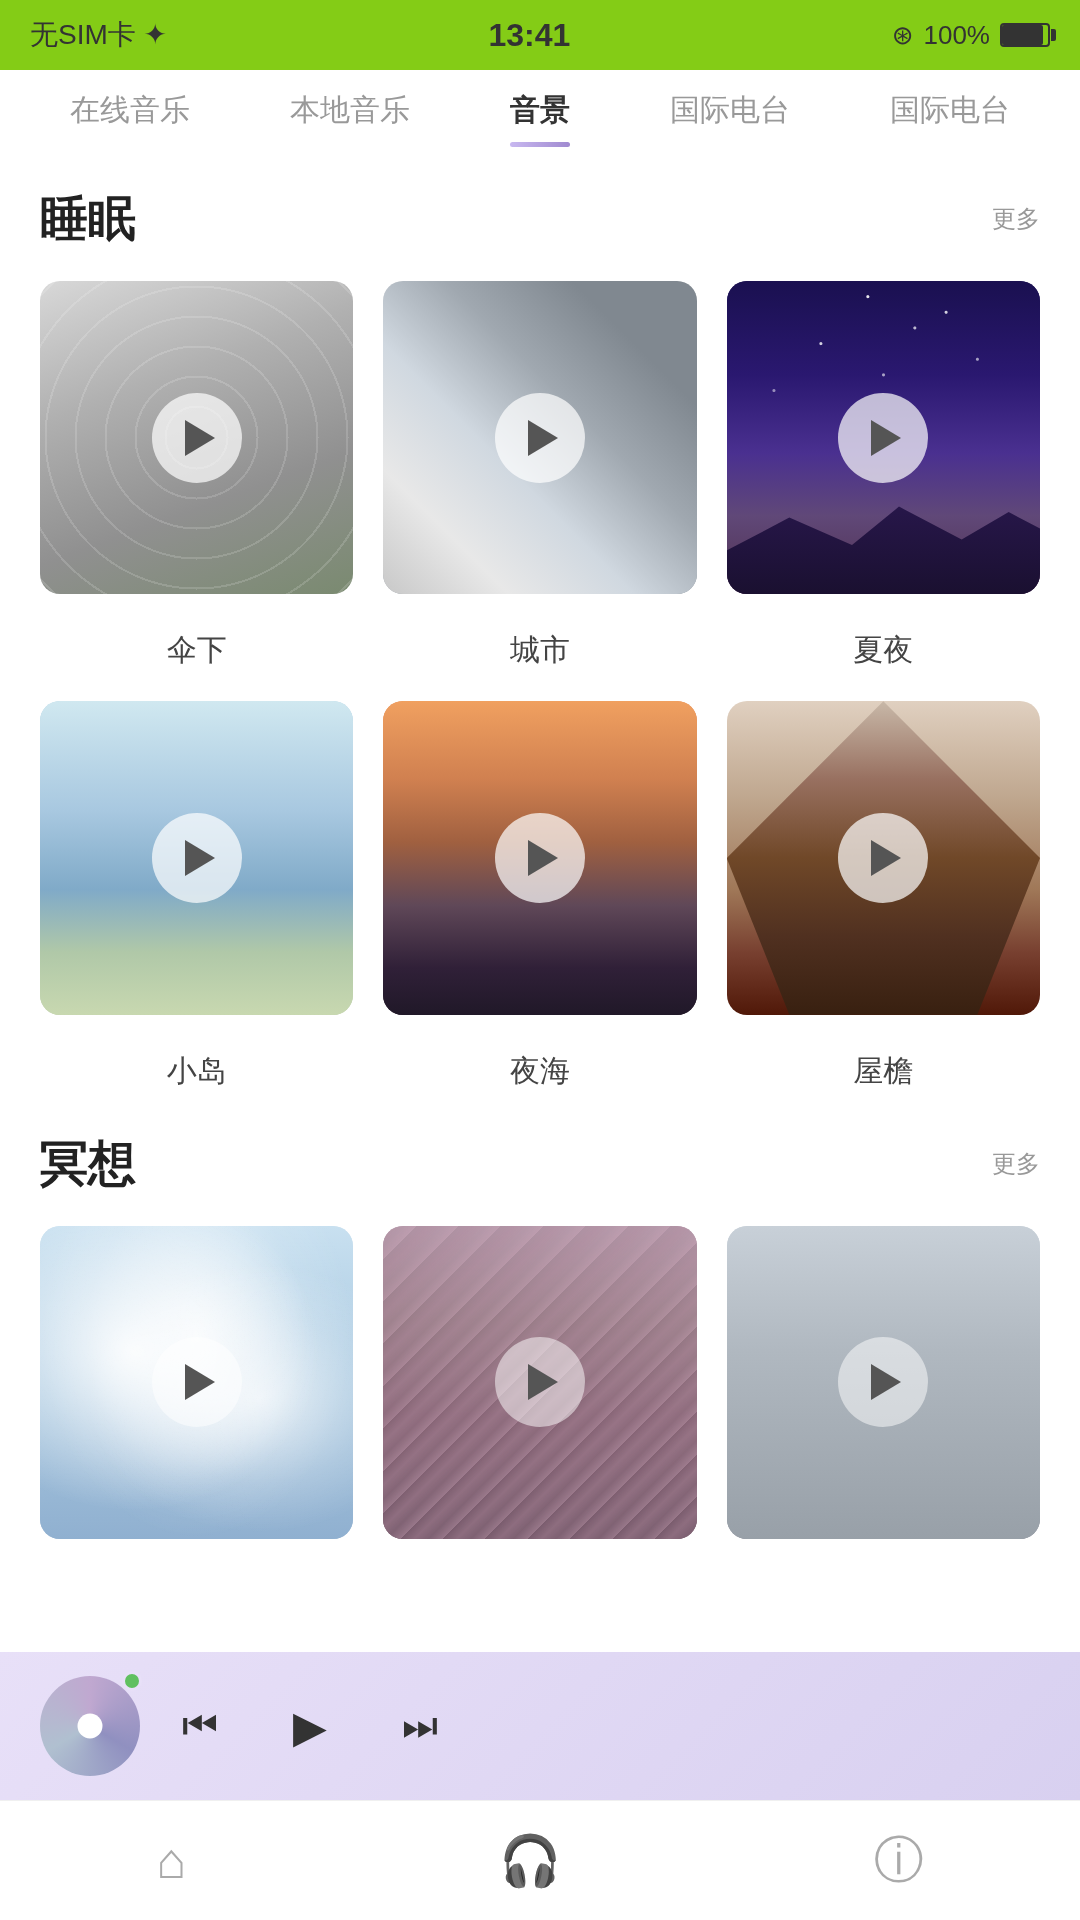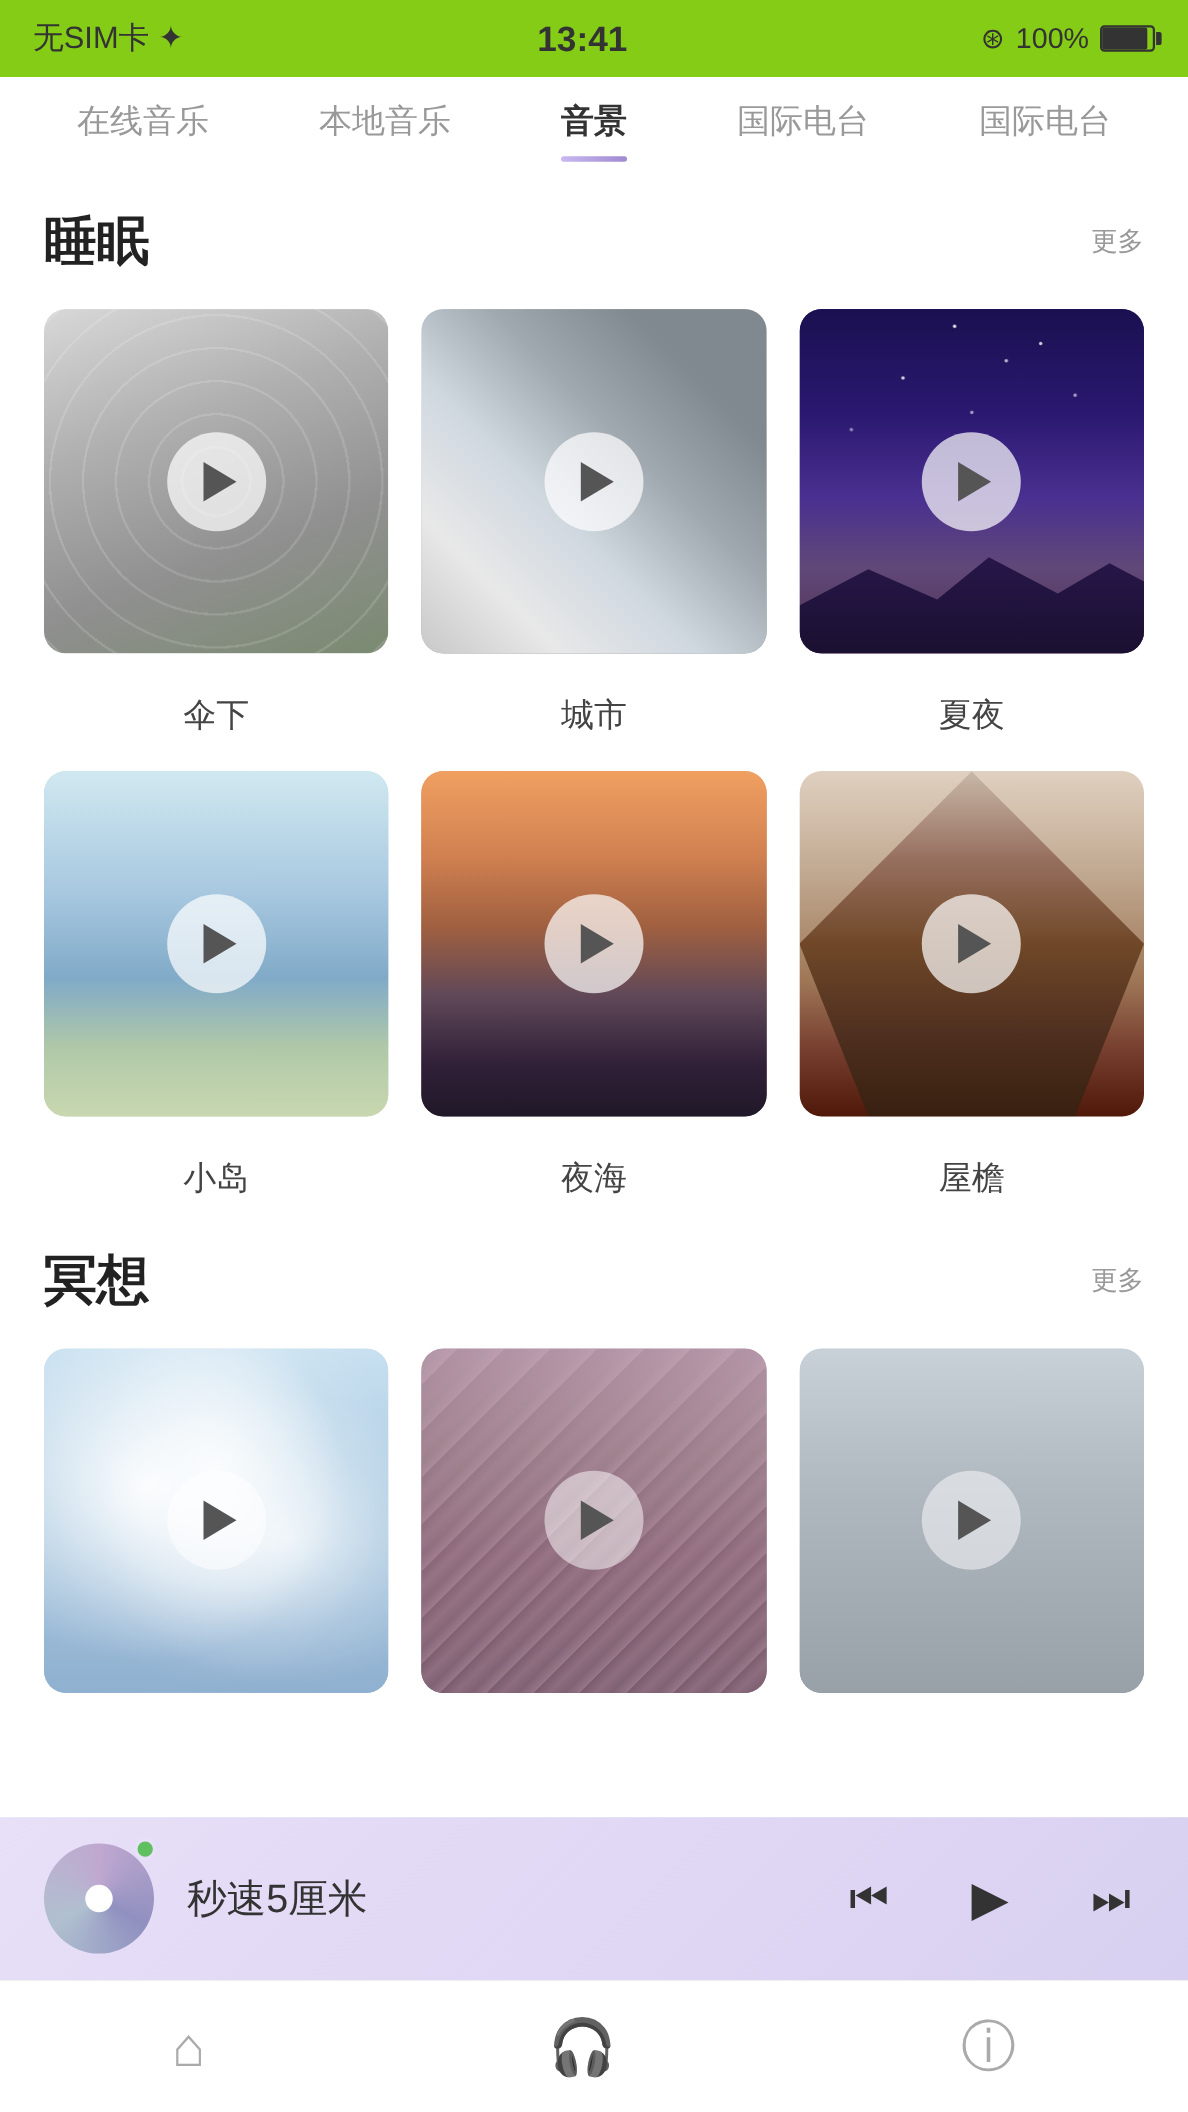--- a/index.html
+++ b/index.html
@@ -527,23 +527,20 @@
     </div>
 
   </div>
 
 </div>
 
 <div class="mini-player">
   <div class="player-album">
     <div class="album-dot"></div>
   </div>
-  <div class="player-info">
-    <span class="player-title">秒速5厘米</span>
-  </div>
   <div class="player-controls">
     <div class="ctrl-btn ctrl-prev"></div>
     <div class="ctrl-btn ctrl-play-main"></div>
     <div class="ctrl-btn ctrl-next"></div>
   </div>
 </div>
 
 <div class="bottom-nav">
   <div class="nav-item">
     <span class="nav-icon nav-home"></span>

